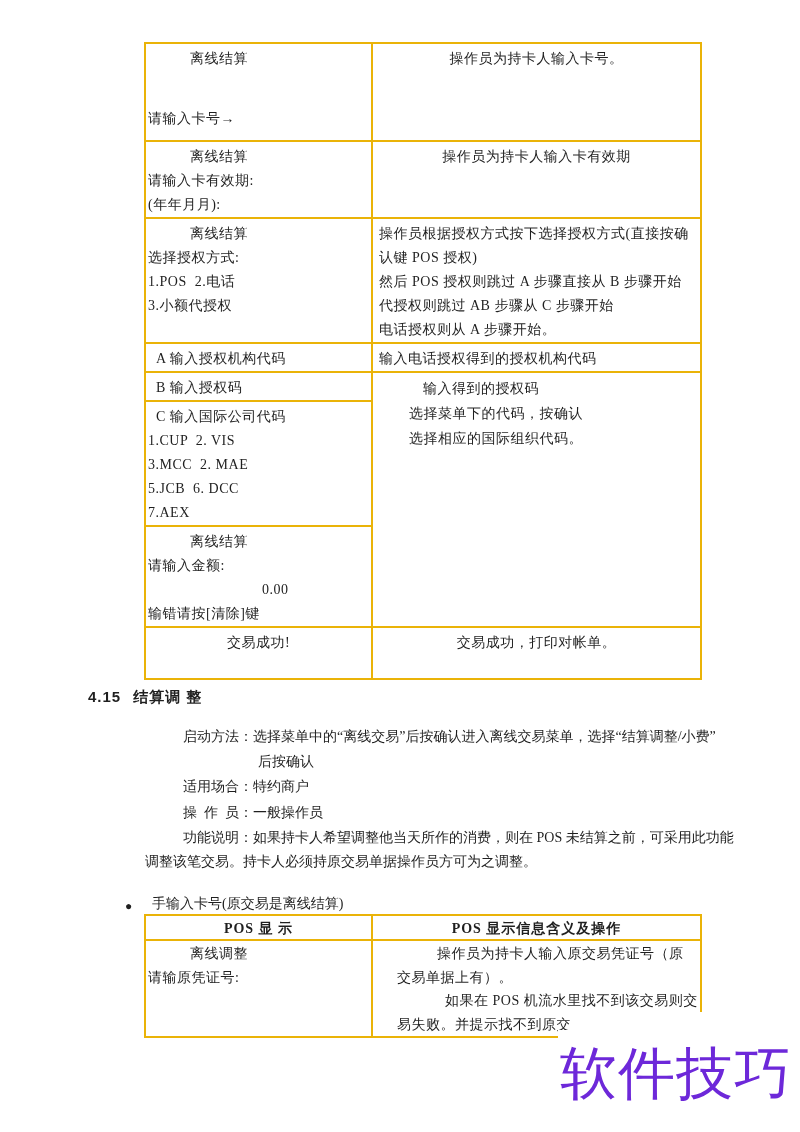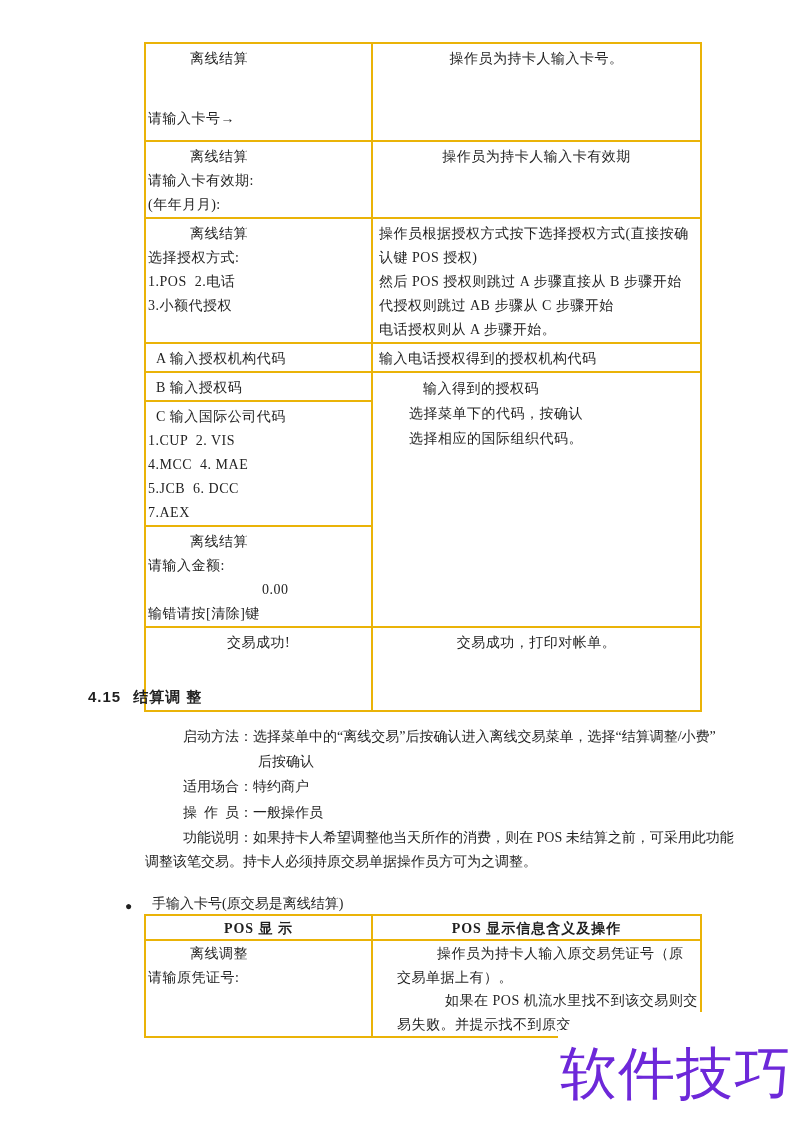--- a/index.html
+++ b/index.html
@@ -101,34 +101,34 @@
       <td rowspan="3" class="lh25">
         <div class="ln ind48">输入得到的授权码</div>
         <div class="ln ind34">选择菜单下的代码，按确认</div>
         <div class="ln ind34">选择相应的国际组织代码。</div>
       </td>
     </tr>
     <tr style="height:118px">
       <td>
         <div class="ln ind8">C 输入国际公司代码</div>
         <div class="ln">1.CUP  2. VIS</div>
-        <div class="ln">4.MCC  4. MAE</div>
+        <div class="ln">3.MCC  2. MAE</div>
         <div class="ln">5.JCB  6. DCC</div>
         <div class="ln">7.AEX</div>
       </td>
     </tr>
     <tr style="height:94px">
       <td>
         <div class="ln ind42">离线结算</div>
         <div class="ln">请输入金额:</div>
         <div class="ln ind114">0.00</div>
         <div class="ln">输错请按[清除]键</div>
       </td>
     </tr>
-    <tr style="height:84px">
+    <tr style="height:52px">
       <td>
         <div class="ln ctr">交易成功!</div>
       </td>
       <td>
         <div class="ln ctr">交易成功，打印对帐单。</div>
       </td>
     </tr>
   </tbody>
     </table>
 

